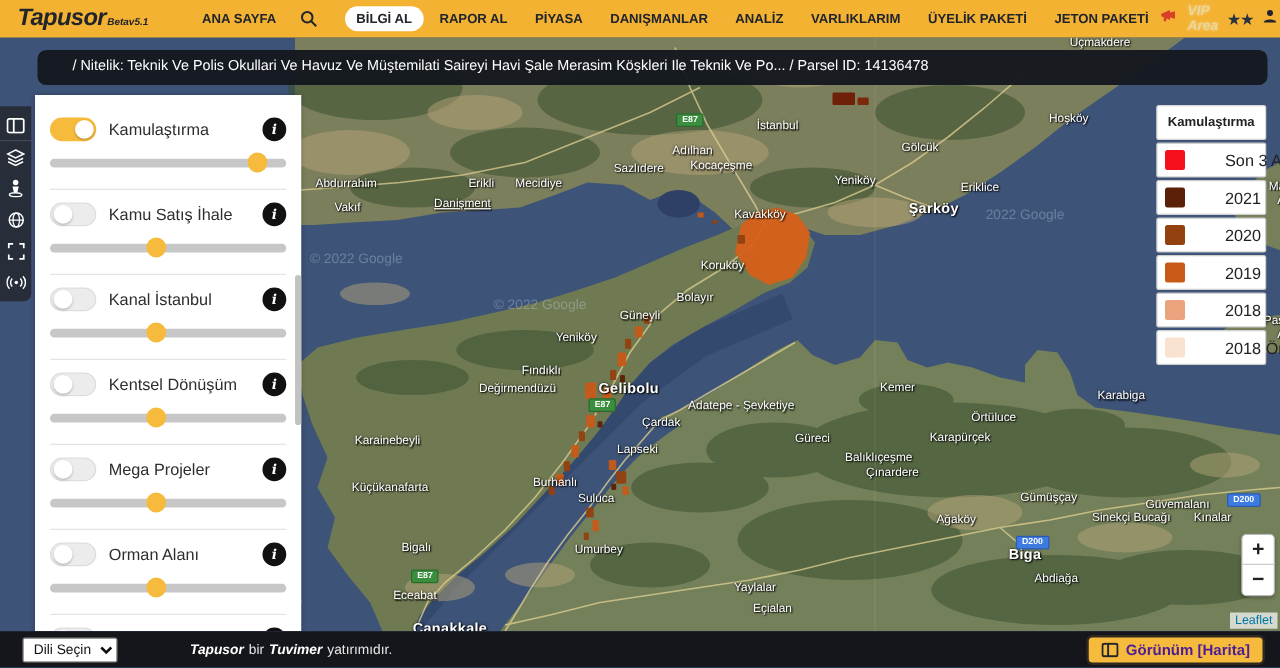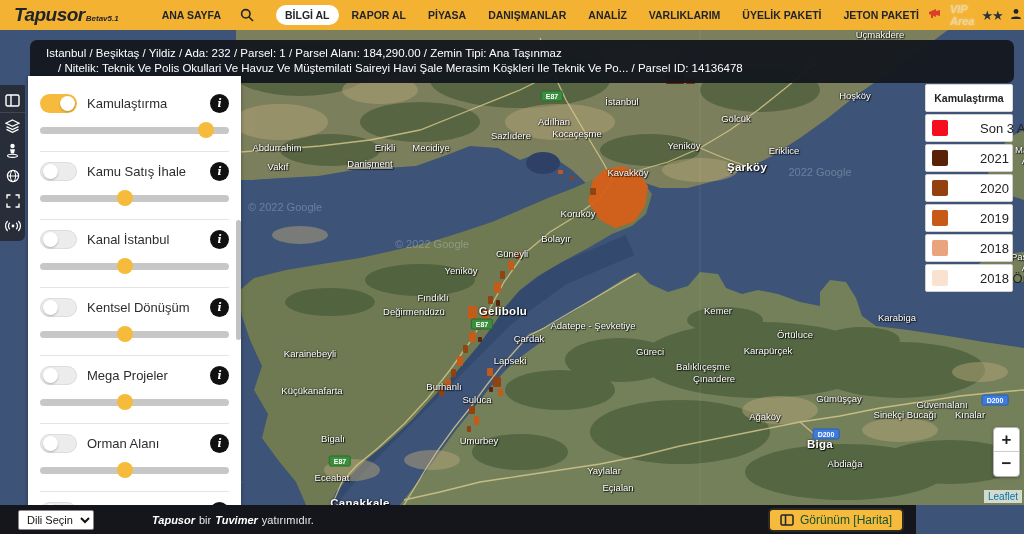--- a/index.html
+++ b/index.html
@@ -89,29 +89,29 @@
   
   .zoom-ctl { position:absolute; right:4px; bottom:28px; width:27px; background:#fff; border:1px solid #b5b5b5;
               border-radius:4px; overflow:hidden; z-index:22; box-shadow:0 1px 3px rgba(0,0,0,.3); }
   .zoom-btn { height:24px; display:flex; align-items:center; justify-content:center; font-size:17px;
               font-weight:bold; color:#222; cursor:pointer; }
   .zoom-btn:first-child { border-bottom:1px solid #ccc; }
   .attribution { position:absolute; right:2px; bottom:2px; background:rgba(255,255,255,.7); color:#0078A8;
                  font-size:10px; padding:1px 4px; z-index:22; cursor:pointer; }
 
   
-  .footer { position:absolute; left:0; bottom:0; width:916px; height:29px; background:#14161B;
+  .footer { position:absolute; left:0; bottom:0; width:1024px; height:29px; background:#14161B;
             display:flex; align-items:center; padding:0 12px 0 18px; z-index:50; }
   .lang-select { font-family:"Liberation Sans", sans-serif; font-size:11px; padding:2px 4px; border-radius:2px;
                  background:#fff; color:#111; border:1px solid #888; }
   .credit { margin-left:58px; font-size:11px; color:#e8e8e8; display:flex; align-items:baseline; gap:4px; }
   .credit .brand { font-weight:bold; font-style:italic; color:#fff; }
   .view-btn { margin-left:auto; background:#F6BA3C; border:2px solid #2e2a20; border-radius:5px; height:24px;
               display:flex; align-items:center; gap:6px; padding:0 10px; cursor:pointer; }
-  .view-btn span { font-size:12px; font-weight:normal; color:#14532d; white-space:nowrap; }
+  .view-btn span { font-size:12px; font-weight:bold; color:#4c1d95; white-space:nowrap; }
 </style>
 </head>
 <body>
 
 <div class="app">
 
   <div class="navbar">
     <div class="logo">
       <span class="logo-main">Tapusor</span>
       <span class="logo-ver">Betav5.1</span>
@@ -261,21 +261,21 @@
         <span class="map-label" style="left: 784px; top: 120px;">Eriklice</span>
         <span class="map-label big" style="left: 747px; top: 137px;">Şarköy</span>
         <span class="map-label" style="left: 554px; top: 91px;">Adılhan</span>
         <span class="map-label" style="left: 577px; top: 103px;">Kocaçeşme</span>
         <span class="map-label" style="left: 511px; top: 105px;">Sazlıdere</span>
         <span class="map-label" style="left: 431px; top: 117px;">Mecidiye</span>
         <span class="map-label" style="left: 385px; top: 117px;">Erikli</span>
         <span class="map-label" style="left: 277px; top: 117px;">Abdurrahim</span>
         <span class="map-label" style="left: 370px; top: 133px; text-decoration: underline;">Danişment</span>
         <span class="map-label" style="left: 278px; top: 136px;">Vakıf</span>
-        <span class="map-label" style="left: 628px; top: 142px;">Kavakköy</span>
+        <span class="map-label" style="left: 608px; top: 142px;">Kavakköy</span>
         <span class="map-label" style="left: 578px; top: 183px;">Koruköy</span>
         <span class="map-label" style="left: 556px; top: 208px;">Bolayır</span>
         <span class="map-label" style="left: 512px; top: 223px;">Güneyli</span>
         <span class="map-label" style="left: 461px; top: 240px;">Yeniköy</span>
         <span class="map-label" style="left: 433px; top: 267px;">Fındıklı</span>
         <span class="map-label" style="left: 414px; top: 281px;">Değirmendüzü</span>
         <span class="map-label big" style="left: 503px; top: 281px;">Gelibolu</span>
         <span class="map-label" style="left: 593px; top: 295px;">Adatepe - Şevketiye</span>
         <span class="map-label" style="left: 529px; top: 308px;">Çardak</span>
         <span class="map-label" style="left: 310px; top: 323px;">Karainebeyli</span>
@@ -306,21 +306,20 @@
         <span class="map-label wrap" style="left: 1034px; top: 125px;">Marmara Adası</span>
         <span class="map-label wrap" style="left: 1034px; top: 232px;">Paşalimanı Adası</span>
         <span class="shield g" style="left: 552px; top: 66px;">E87</span>
         <span class="shield g" style="left: 482px; top: 294px;">E87</span>
         <span class="shield g" style="left: 340px; top: 431px;">E87</span>
         <span class="shield b" style="left: 826px; top: 404px;">D200</span>
         <span class="shield b" style="left: 995px; top: 370px;">D200</span>
       </div>
 
     <div class="info-bar">
-      <div class="info-line">Istanbul  /  Beşiktaş  /  Yildiz  /  Ada: 232  /  Parsel: 1  /  Parsel Alanı: 184,290.00  /  Zemin Tipi: Ana Taşınmaz</div>
       <div class="info-line l2">/  Nitelik: Teknik Ve Polis Okullari Ve Havuz Ve Müştemilati Saireyi Havi Şale Merasim Köşkleri Ile Teknik Ve Po...  /  Parsel ID: 14136478</div>
     </div>
 
     <div class="mini-toolbar">
       <div class="tool-btn">
         <svg width="15" height="13" viewBox="0 0 15 13">
             <rect x="1" y="1" width="13" height="11" rx="1.5" fill="none" stroke="#fff" stroke-width="1.4"></rect>
             <line x1="6" y1="1" x2="6" y2="12" stroke="#fff" stroke-width="1.4"></line>
           </svg>
       </div>

